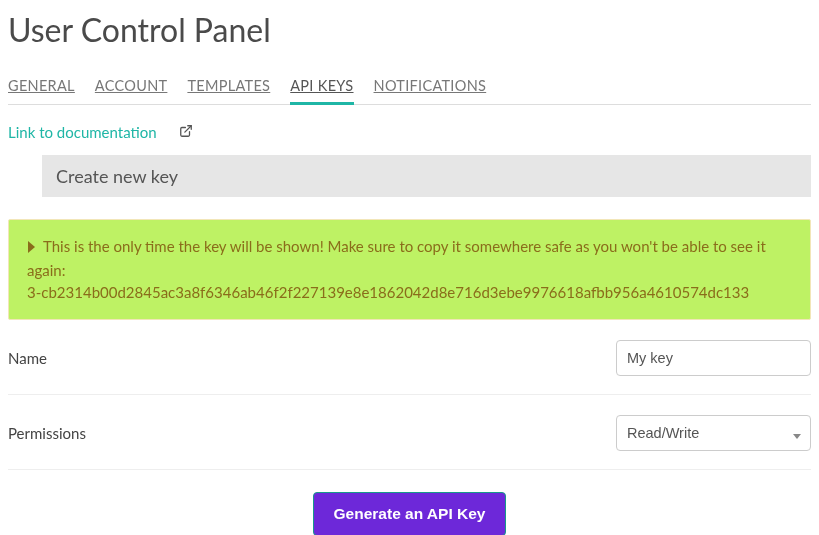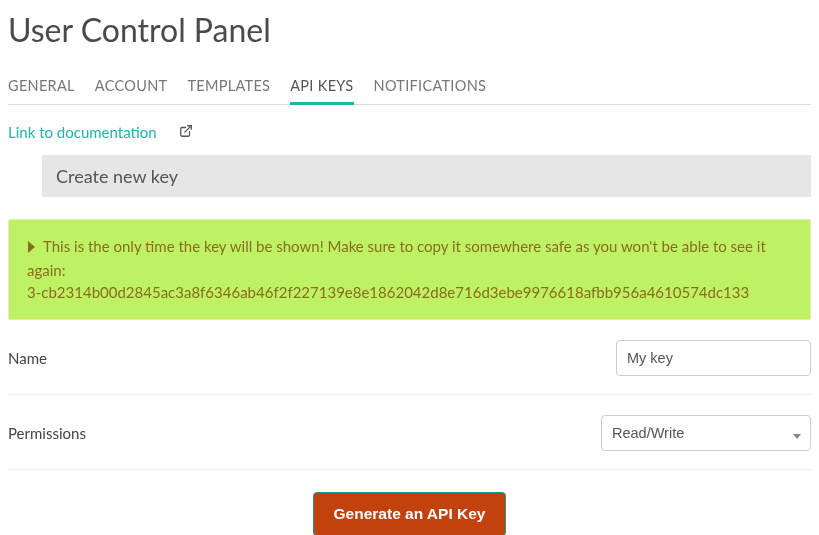--- a/index.html
+++ b/index.html
@@ -27,20 +27,21 @@
       gap: 20px;
     }
     .tab {
       padding: 0 0 8px 0;
       font-size: 14.5px;
       color: #777;
       letter-spacing: 0.3px;
       cursor: pointer;
       border-bottom: 3px solid transparent;
       margin-bottom: -1px;
+      text-decoration: underline;
     }
     .tab.active {
       color: #555;
       border-bottom: 3px solid #1fb6a6;
     }
     .doc-link {
       display: inline-flex;
       align-items: center;
       gap: 22px;
       color: #1fb6a6;
@@ -106,21 +107,21 @@
       height: 36px;
       padding: 6px 10px;
       border: 1px solid #ccc;
       border-radius: 4px;
       font-size: 14.5px;
       color: #555;
       background: #fff;
     }
     .select-wrap {
       position: relative;
-      width: 210px;
+      width: 195px;
     }
     .select-wrap .form-control {
       width: 100%;
       padding-right: 28px;
       cursor: pointer;
       text-align: left;
     }
     .select-caret {
       position: absolute;
       right: 10px;
@@ -131,21 +132,21 @@
     .select-caret svg {
       width: 8px;
       height: 6px;
       fill: #888;
     }
     .btn-row {
       text-align: center;
       padding-top: 22px;
     }
     .btn-primary {
-      background: #c2410c;
+      background: #6d28d9;
       color: #fff;
       border: 1px solid #17998b;
       border-radius: 4px;
       padding: 12px 20px;
       font-size: 15.5px;
       font-weight: 600;
       cursor: pointer;
       box-shadow: 0 1px 0 rgba(0,0,0,0.05);
     }
   </style>

